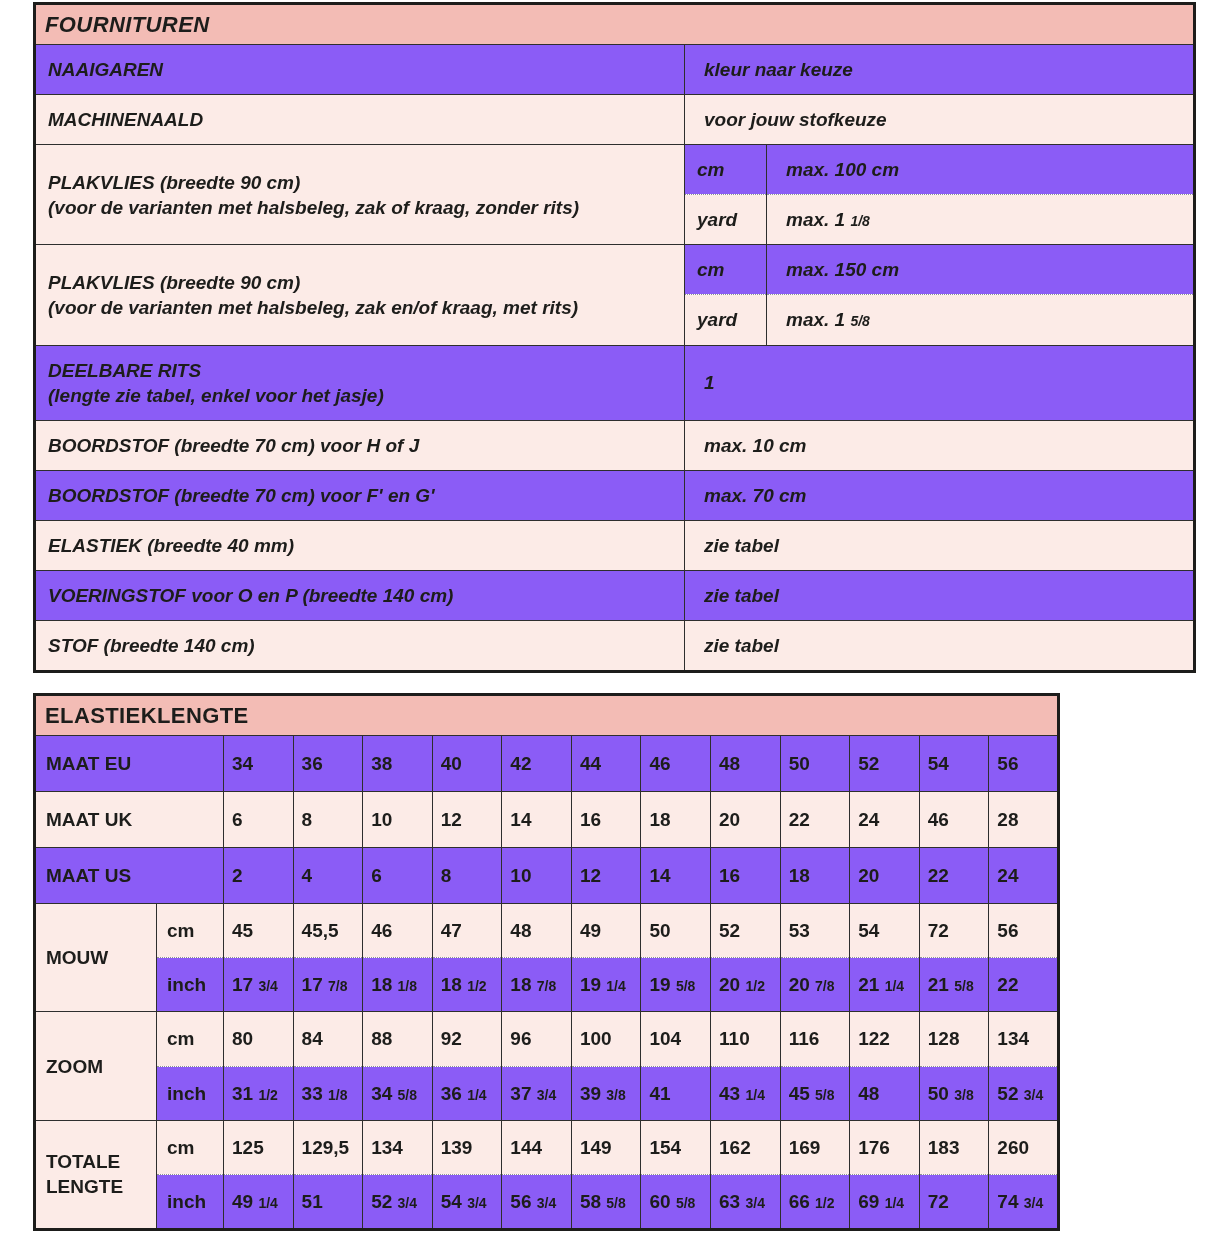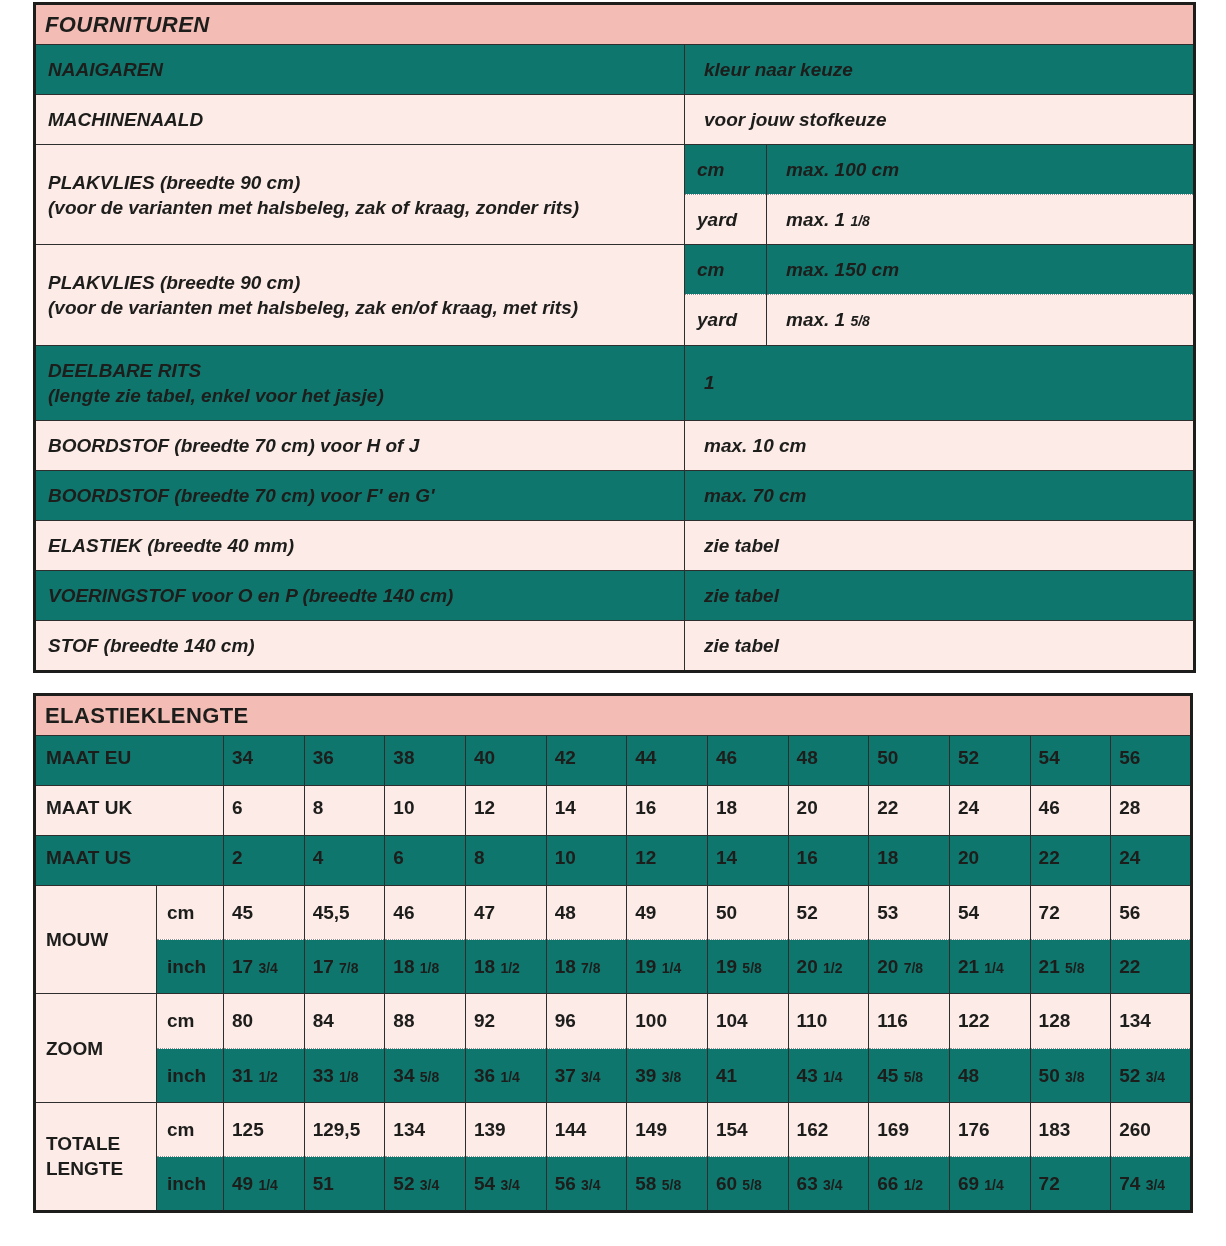--- a/index.html
+++ b/index.html
@@ -8,58 +8,58 @@
     width: 1226px; height: 1246px;
     background: #ffffff;
     font-family: "Liberation Sans", sans-serif;
     color: #1d1d1b;
     overflow: hidden;
   }
   .page { padding: 2px 33px 0 33px; }
 
   table.tbl {
     border-collapse: collapse;
-    width: 1160px;
+    width: 1027px;
     table-layout: fixed;
     border: 3px solid #1d1d1b;
   }
   .tbl td {
     border-left: 1px solid #2e2e2e;
     border-top: 1px solid #2e2e2e;
     font-weight: 700;
     font-size: 19px;
     line-height: 1.32;
     vertical-align: middle;
     padding: 12px;
     overflow: hidden;
   }
   .tbl td.title {
     background: #f3bcb5;
     font-size: 22px;
     font-weight: 800;
     letter-spacing: 0.4px;
     padding: 5px 9px;
   }
-  tr.rA { background: #0f766e; }
+  tr.rA { background: #8b5cf6; }
   tr.rB { background: #fcebe7; }
   td.bg-light { background: #fcebe7; }
   td.dt { border-top: 1px dotted #8f8f8f; }
 
   
   .t1 { margin-bottom: 20px; font-style: italic; }
   .t1 .lbl { padding: 12px 12px; }
   .t1 .val { padding: 12px 19px; }
   .t1 .unit { padding: 12px 12px; }
   .t1 .note { max-width: 560px; }
 
   
   .t2 .lbl { padding: 15px 10px; }
   .t2 .unit { padding: 14px 10px; }
   .t2 .num { padding: 14px 8px; }
-  .t2 tr.size-r td { padding-top: 9px; padding-bottom: 15px; }
+  .t2 tr.size-r td { padding-top: 15px; padding-bottom: 15px; }
 
   .frac { font-size: 14px; }
 </style>
 </head>
 <body>
 
 <div class="page">
 
   <table class="tbl t1">
     <colgroup>

